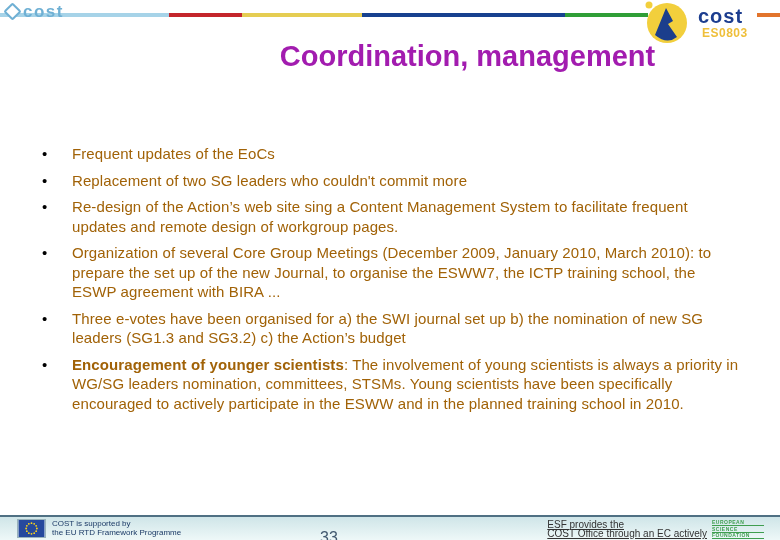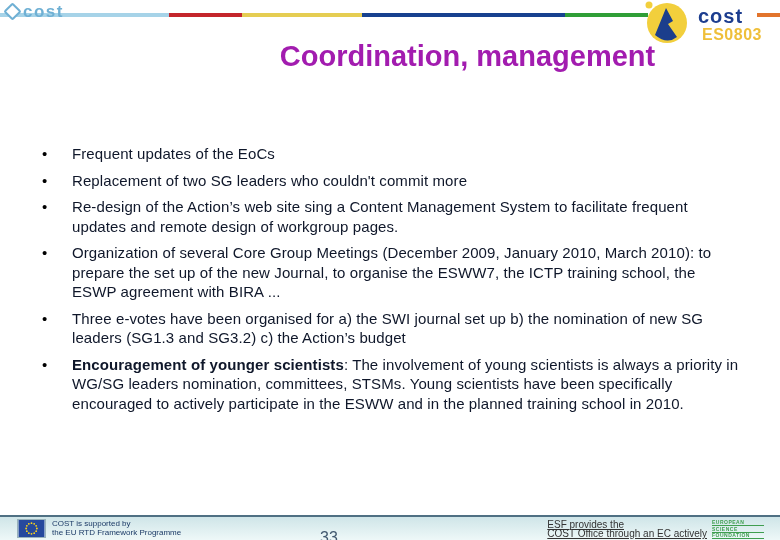--- a/index.html
+++ b/index.html
@@ -21,36 +21,36 @@
   .logo-left .word{
     font-size:17px;font-weight:bold;letter-spacing:1.5px;line-height:17px;
   }
   .logo-right{position:absolute;top:0;right:0;width:140px;height:46px;z-index:3;}
   .logo-right svg{position:absolute;left:0;top:0;}
   .logo-right .word{
     position:absolute;left:58px;top:6px;font-size:20px;font-weight:bold;
     color:#1c3d8f;letter-spacing:1px;line-height:20px;
   }
   .logo-right .code{
-    position:absolute;left:62px;top:26px;font-size:16px;font-weight:bold;
+    position:absolute;left:62px;top:26px;font-size:12px;font-weight:bold;
     color:#efbf3a;letter-spacing:0.5px;
   }
   
   .title{
     position:absolute;top:38px;left:160px;width:615px;text-align:center;
     font-weight:bold;font-size:29px;line-height:36px;color:#1457a8;
   }
   
   .bullets{position:absolute;top:144px;left:42px;width:700px;}
   .bullets .item{display:flex;margin-bottom:7px;}
   .bullets .dot{
     width:30px;flex:0 0 30px;font-size:15px;line-height:19.5px;color:#000;
   }
   .bullets .txt{
-    flex:1;font-size:15px;line-height:19.5px;color:#0f172a;
+    flex:1;font-size:15px;line-height:19.5px;color:#a16207;
     letter-spacing:0.1px;
   }
   .bullets .txt b{font-weight:bold;}
   
   .footer-line{position:absolute;left:0;top:515px;width:780px;height:2px;background:#4f7083;}
   .footer{
     position:absolute;left:0;top:517px;width:780px;height:23px;
     background:linear-gradient(#cfe5e8,#eef8f8);
   }
   .eu-flag{position:absolute;left:17px;top:2px;width:29px;height:19px;border:1px solid #9ab4bc;box-sizing:border-box;}

